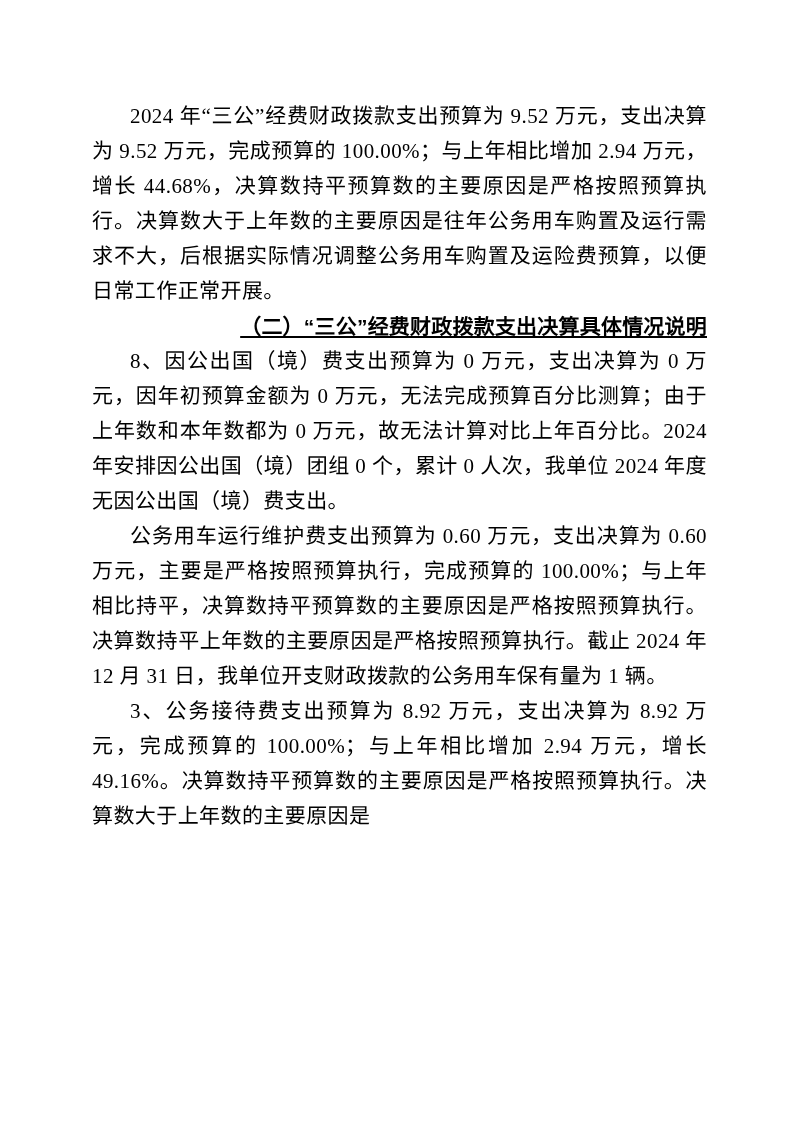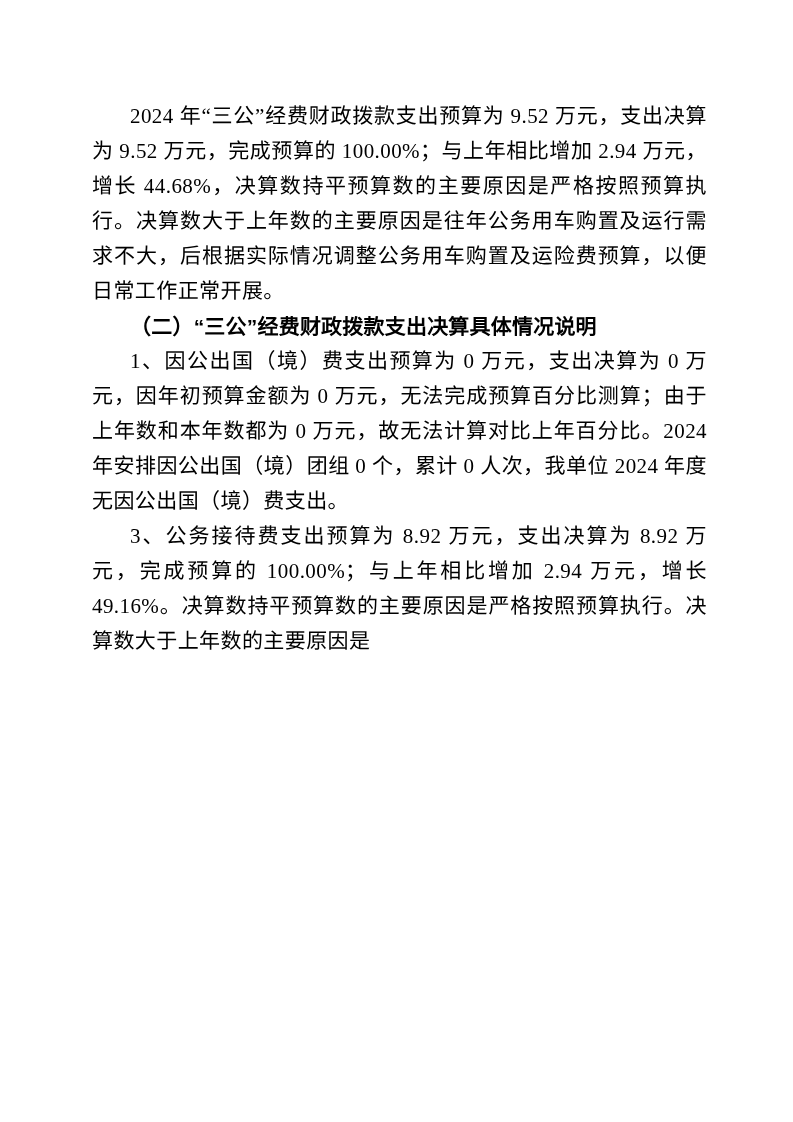--- a/index.html
+++ b/index.html
@@ -31,26 +31,28 @@
     margin: 0;
     text-indent: 38px;
     letter-spacing: 0.02em;
   }
   .section-heading {
     margin: 0;
     text-indent: 38px;
     font-weight: bold;
     font-family: "Liberation Sans", "DejaVu Sans", sans-serif;
     letter-spacing: 0.01em;
-    text-align: left;
+    text-align: right;
+    text-decoration: underline;
   }
 </style>
 </head>
 <body>
 
 <div class="page">
   <div class="content">
     <p class="para">2024 年“三公”经费财政拨款支出预算为 9.52 万元，支出决算为 9.52 万元，完成预算的 100.00%；与上年相比增加 2.94 万元，增长 44.68%，决算数持平预算数的主要原因是严格按照预算执行。决算数大于上年数的主要原因是往年公务用车购置及运行需求不大，后根据实际情况调整公务用车购置及运险费预算，以便日常工作正常开展。</p>
     <p class="section-heading">（二）“三公”经费财政拨款支出决算具体情况说明</p>
-    <p class="para">1、因公出国（境）费支出预算为 0 万元，支出决算为 0 万元，因年初预算金额为 0 万元，无法完成预算百分比测算；由于上年数和本年数都为 0 万元，故无法计算对比上年百分比。2024 年安排因公出国（境）团组 0 个，累计 0 人次，我单位 2024 年度无因公出国（境）费支出。</p>
+    <p class="para">8、因公出国（境）费支出预算为 0 万元，支出决算为 0 万元，因年初预算金额为 0 万元，无法完成预算百分比测算；由于上年数和本年数都为 0 万元，故无法计算对比上年百分比。2024 年安排因公出国（境）团组 0 个，累计 0 人次，我单位 2024 年度无因公出国（境）费支出。</p>
+    <p class="para">公务用车运行维护费支出预算为 0.60 万元，支出决算为 0.60 万元，主要是严格按照预算执行，完成预算的 100.00%；与上年相比持平，决算数持平预算数的主要原因是严格按照预算执行。决算数持平上年数的主要原因是严格按照预算执行。截止 2024 年 12 月 31 日，我单位开支财政拨款的公务用车保有量为 1 辆。</p>
     <p class="para">3、公务接待费支出预算为 8.92 万元，支出决算为 8.92 万元，完成预算的 100.00%；与上年相比增加 2.94 万元，增长 49.16%。决算数持平预算数的主要原因是严格按照预算执行。决算数大于上年数的主要原因是</p>
   </div>
 </div>
 
 </body></html>

